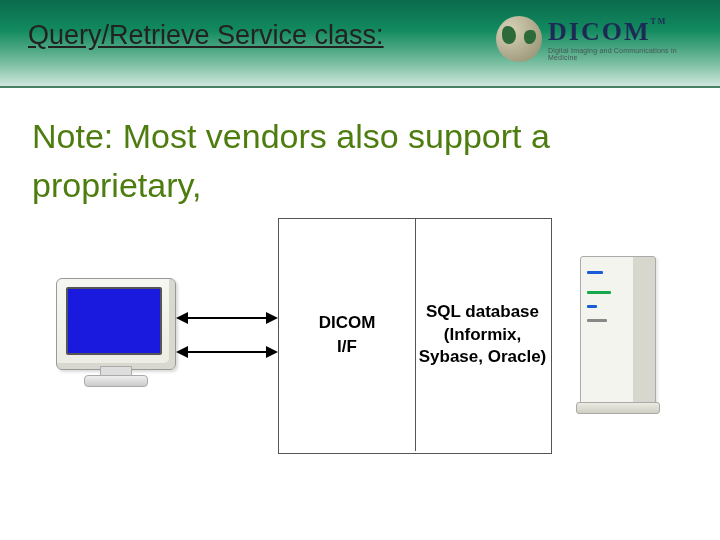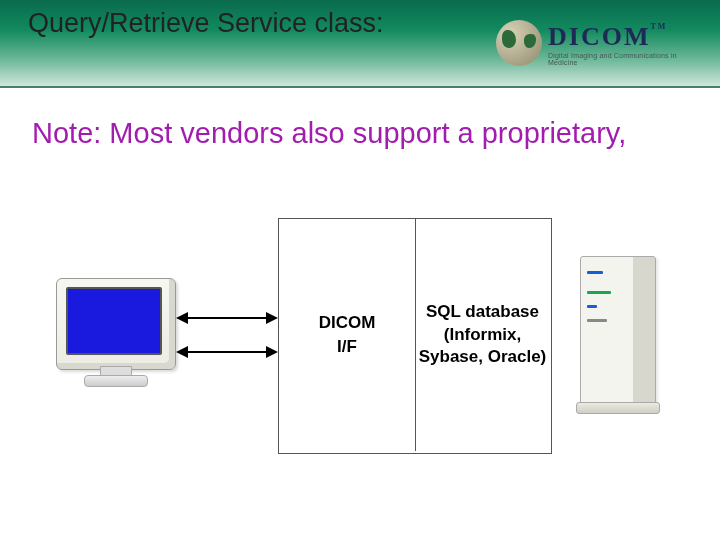--- a/index.html
+++ b/index.html
@@ -1,27 +1,27 @@
 <!DOCTYPE html>
 <html><head>
 <meta charset="utf-8">
 <style>
   html,body{margin:0;padding:0;width:720px;height:540px;background:#fff;font-family:Arial,Helvetica,sans-serif;overflow:hidden}
   .header{position:relative;height:86px;background:linear-gradient(to bottom,#0a6b4d 0%,#128a5f 35%,#6fb99a 70%,#cfe6dc 100%);border-bottom:2px solid #4a8065}
-  .title{position:absolute;left:28px;top:8px;font-size:27px;color:#222;}
-  .logo{position:absolute;right:14px;top:12px;width:210px;height:54px;display:flex;align-items:flex-end}
+  .title{position:absolute;left:28px;top:20px;font-size:27px;color:#222;text-decoration:underline}
+  .logo{position:absolute;right:14px;top:12px;width:210px;height:54px;display:flex;align-items:center}
   .globe{width:46px;height:46px;border-radius:50%;background:radial-gradient(circle at 30% 30%,#d8d2b8,#8f8a6b);position:relative;flex-shrink:0}
   .globe::before{content:"";position:absolute;left:6px;top:10px;width:14px;height:18px;background:#2d6a3a;border-radius:40% 60% 50% 50%}
   .globe::after{content:"";position:absolute;right:6px;top:14px;width:12px;height:14px;background:#2d6a3a;border-radius:50% 40% 60% 50%}
   .logo-text{margin-left:6px}
   .logo-main{font-size:26px;font-weight:bold;letter-spacing:2px;color:#1d2a56;font-family:"Times New Roman",serif}
   .logo-sub{font-size:7px;color:#455;letter-spacing:0.2px}
   .tm{font-size:8px;vertical-align:top;color:#1d2a56}
   .body{position:relative;padding:24px 32px}
-  .note{font-size:29px;color:#a21caf;line-height:1.45}
+  .note{font-size:34px;color:#4d7c0f;line-height:1.45}
   .diagram{position:absolute;left:0;top:130px;width:720px;height:260px}
   
   .monitor{position:absolute;left:56px;top:60px;width:118px;height:100px}
   .mon-case{width:118px;height:90px;background:linear-gradient(#f7f7f2,#ecece4);border:1px solid #999;border-radius:6px;box-shadow:inset -6px -6px 0 #d8d8ce,2px 2px 3px rgba(0,0,0,.15)}
   .mon-screen{position:absolute;left:10px;top:9px;width:92px;height:64px;background:#1a1adf;border:2px solid #555;border-radius:2px}
   .mon-stand{position:absolute;left:44px;top:88px;width:30px;height:10px;background:#ddd;border:1px solid #aaa;border-radius:0 0 3px 3px}
   .mon-base{position:absolute;left:28px;top:97px;width:62px;height:10px;background:linear-gradient(#eee,#ccc);border:1px solid #aaa;border-radius:4px}
   
   .container-box{position:absolute;left:278px;top:0;width:272px;height:234px;border:1.5px solid #555;background:#fff}
   .col-left{position:absolute;left:0;top:0;width:136px;height:232px;display:flex;align-items:center;justify-content:center;text-align:center;font-size:17px;font-weight:bold;line-height:1.4}

